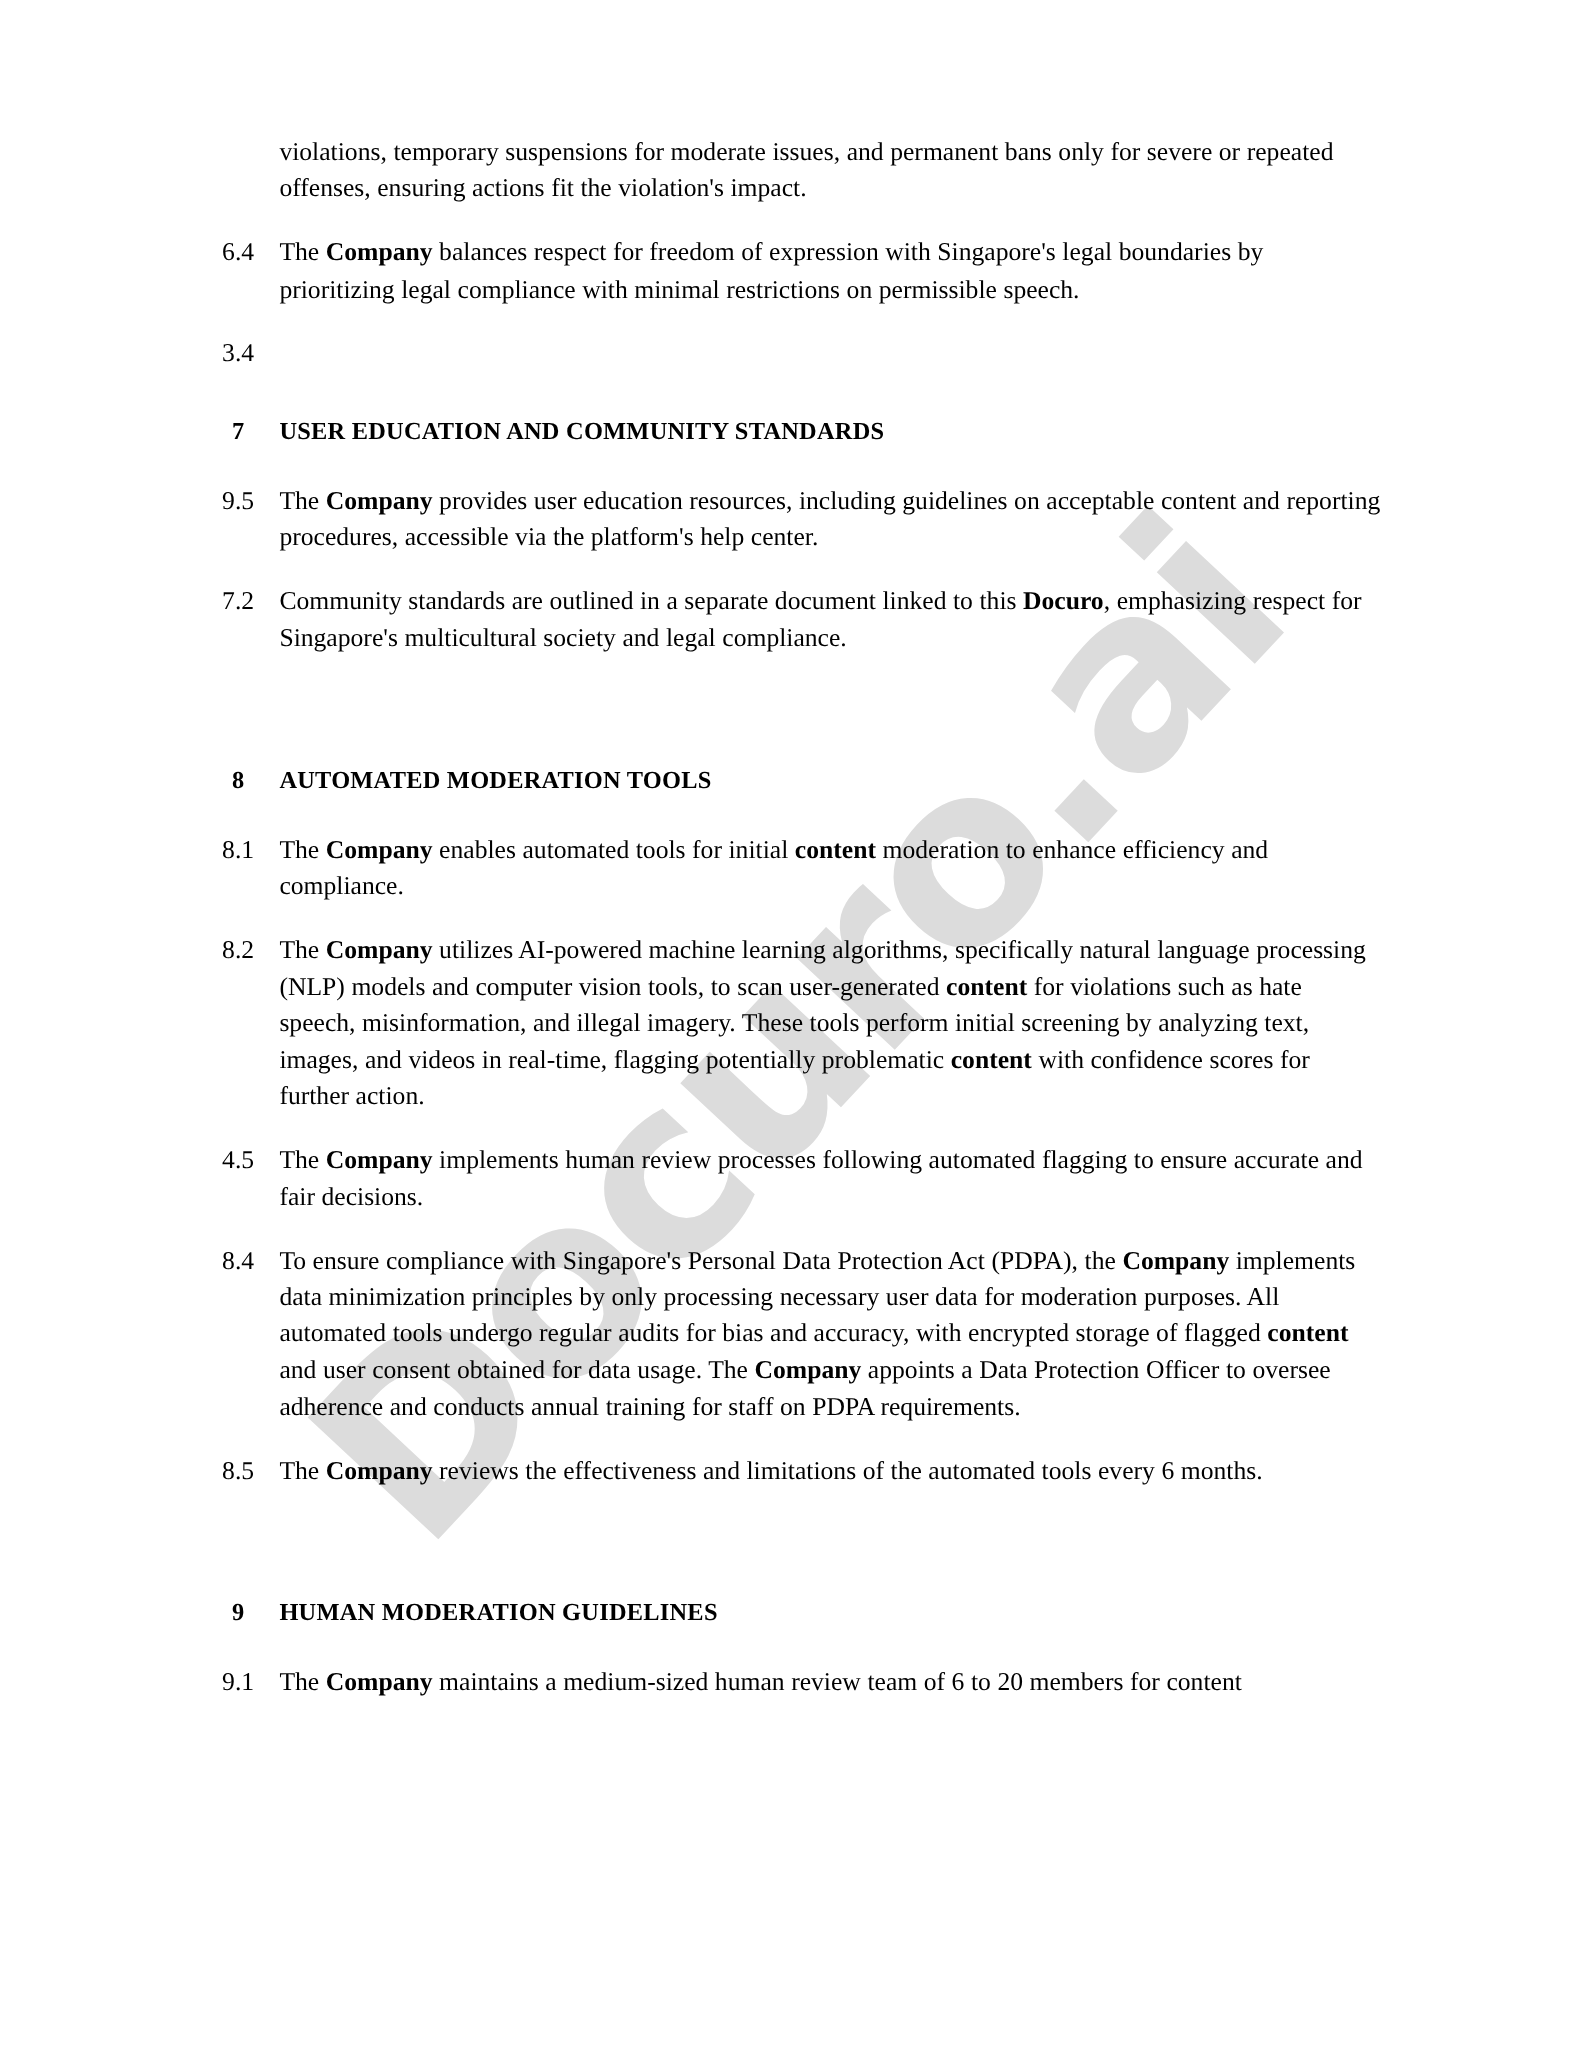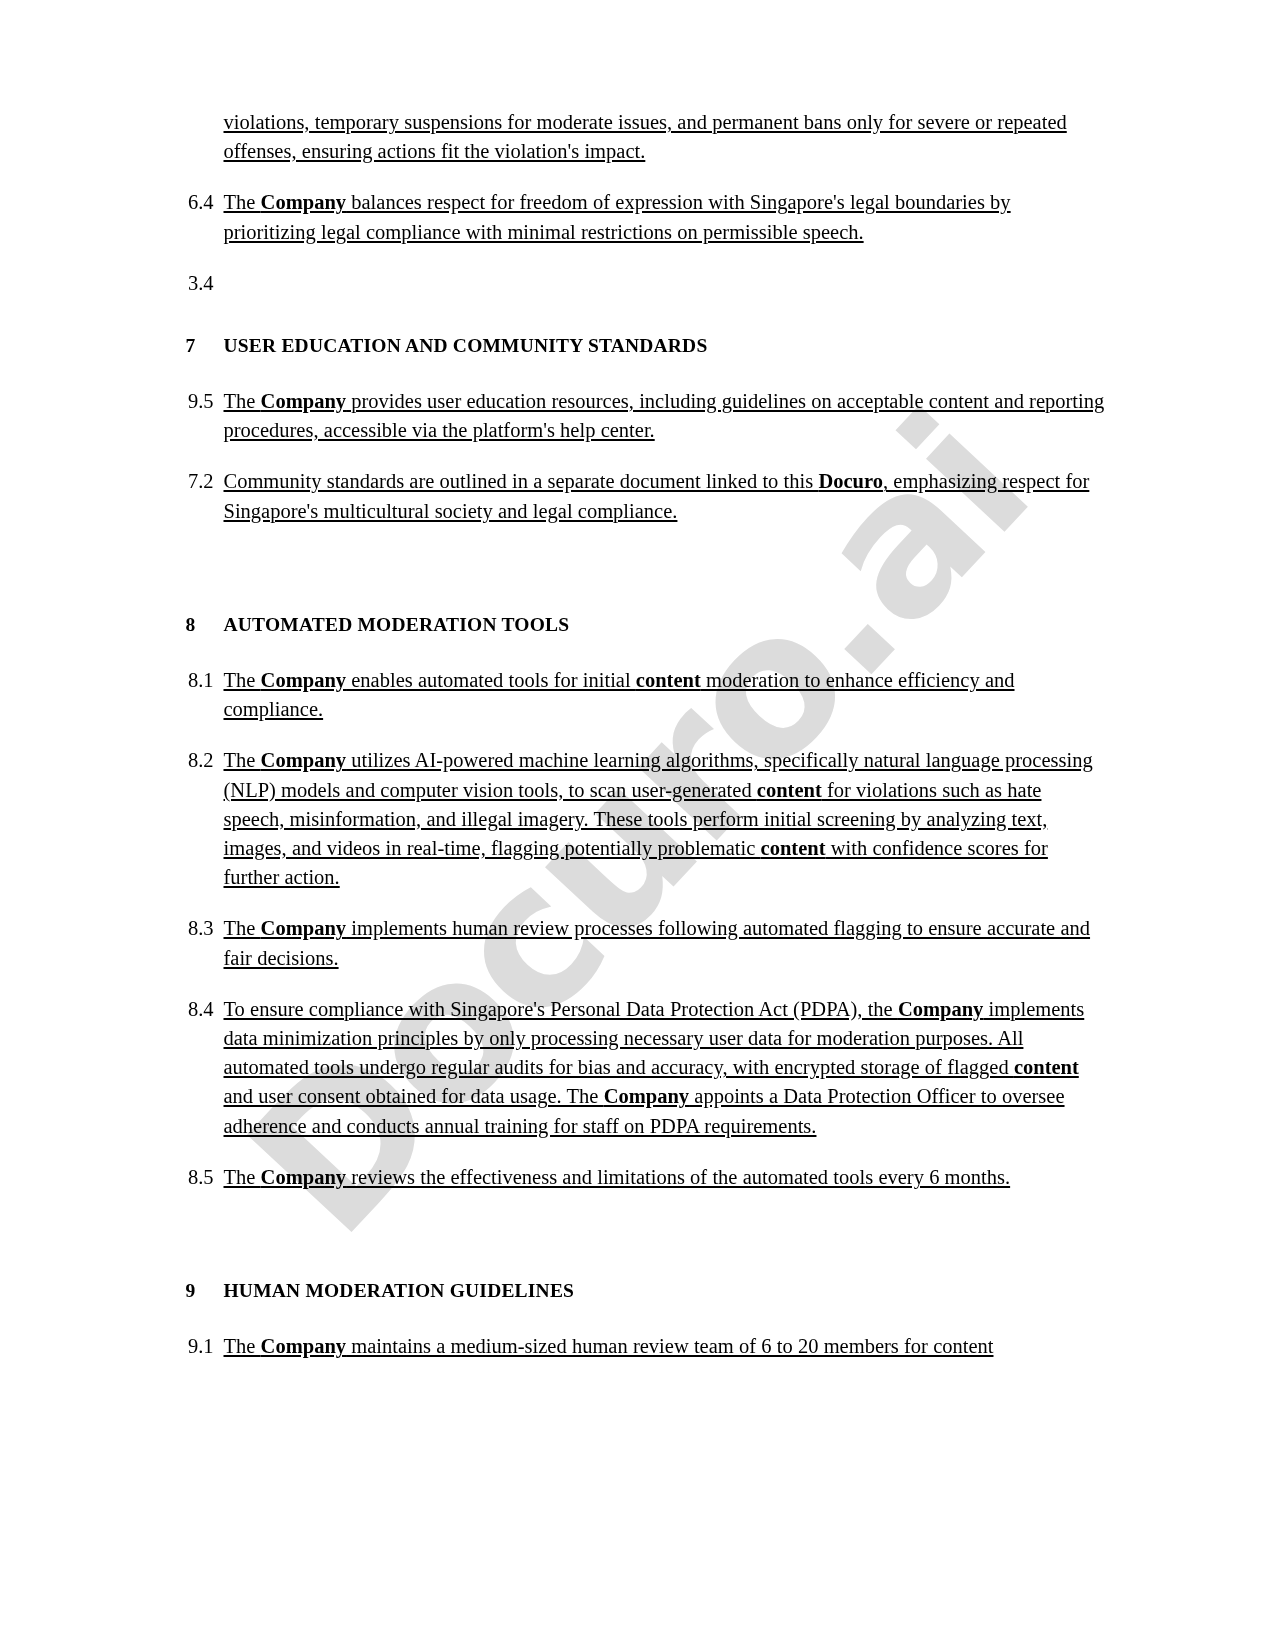--- a/index.html
+++ b/index.html
@@ -71,28 +71,27 @@
   
   .clause {
     display: block;
     position: relative;
     padding-left: 56px;      
     margin: 0 0 22px 0;
     font-size: 20.5px;
     line-height: 29.2px;
     text-align: left;
     word-spacing: 0.1px;
-    text-decoration: underline;
   }
   .clause .num {
     position: absolute;
     left: 0;
     top: 0;
     width: 46px;
-    text-align: right;
+    text-align: center;
     font-size: 20.5px;
     line-height: 29.2px;
   }
   .clause.cont {
     margin-top: 0;
   }
 
   
   .section-head {
     position: relative;
@@ -134,21 +133,21 @@
         <div class="spacer-lg"></div>
         <div class="section-head"><span class="num">7</span><span>USER EDUCATION AND COMMUNITY STANDARDS</span></div>
         <div class="spacer-head"></div>
         <div class="clause"><span class="num">9.5</span><span>The <b>Company</b> provides user education resources, including guidelines on acceptable content and reporting procedures, accessible via the platform's help center.</span></div>
         <div class="clause"><span class="num">7.2</span><span>Community standards are outlined in a separate document linked to this <b>Docuro</b>, emphasizing respect for Singapore's multicultural society and legal compliance.</span></div>
         <div class="spacer-lg"></div>
         <div class="section-head"><span class="num">8</span><span>AUTOMATED MODERATION TOOLS</span></div>
         <div class="spacer-head"></div>
         <div class="clause"><span class="num">8.1</span><span>The <b>Company</b> enables automated tools for initial <b>content</b> moderation to enhance efficiency and compliance.</span></div>
         <div class="clause"><span class="num">8.2</span><span>The <b>Company</b> utilizes AI-powered machine learning algorithms, specifically natural language processing (NLP) models and computer vision tools, to scan user-generated <b>content</b> for violations such as hate speech, misinformation, and illegal imagery. These tools perform initial screening by analyzing text, images, and videos in real-time, flagging potentially problematic <b>content</b> with confidence scores for further action.</span></div>
-        <div class="clause"><span class="num">8.3</span><span>The <b>Company</b> implements human review processes following automated flagging to ensure accurate and fair decisions.</span></div>
+        <div class="clause"><span class="num">4.5</span><span>The <b>Company</b> implements human review processes following automated flagging to ensure accurate and fair decisions.</span></div>
         <div class="clause"><span class="num">8.4</span><span>To ensure compliance with Singapore's Personal Data Protection Act (PDPA), the <b>Company</b> implements data minimization principles by only processing necessary user data for moderation purposes. All automated tools undergo regular audits for bias and accuracy, with encrypted storage of flagged <b>content</b> and user consent obtained for data usage. The <b>Company</b> appoints a Data Protection Officer to oversee adherence and conducts annual training for staff on PDPA requirements.</span></div>
         <div class="clause"><span class="num">8.5</span><span>The <b>Company</b> reviews the effectiveness and limitations of the automated tools every 6 months.</span></div>
         <div class="spacer-lg"></div>
         <div class="section-head"><span class="num">9</span><span>HUMAN MODERATION GUIDELINES</span></div>
         <div class="spacer-head"></div>
         <div class="clause"><span class="num">9.1</span><span>The <b>Company</b> maintains a medium-sized human review team of 6 to 20 members for content</span></div>
       </div>
   </div>
 
 </div>

